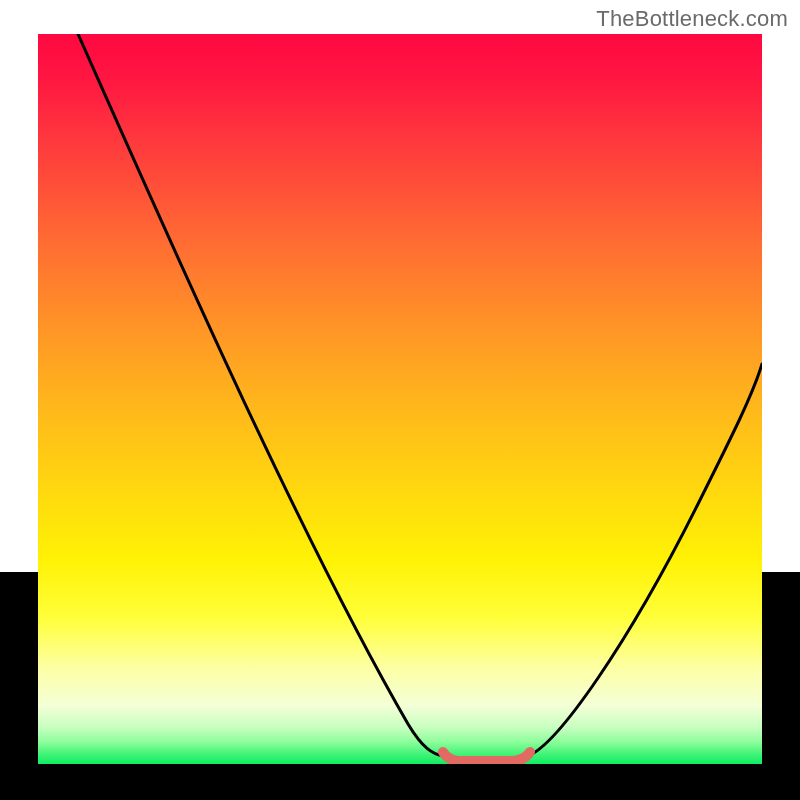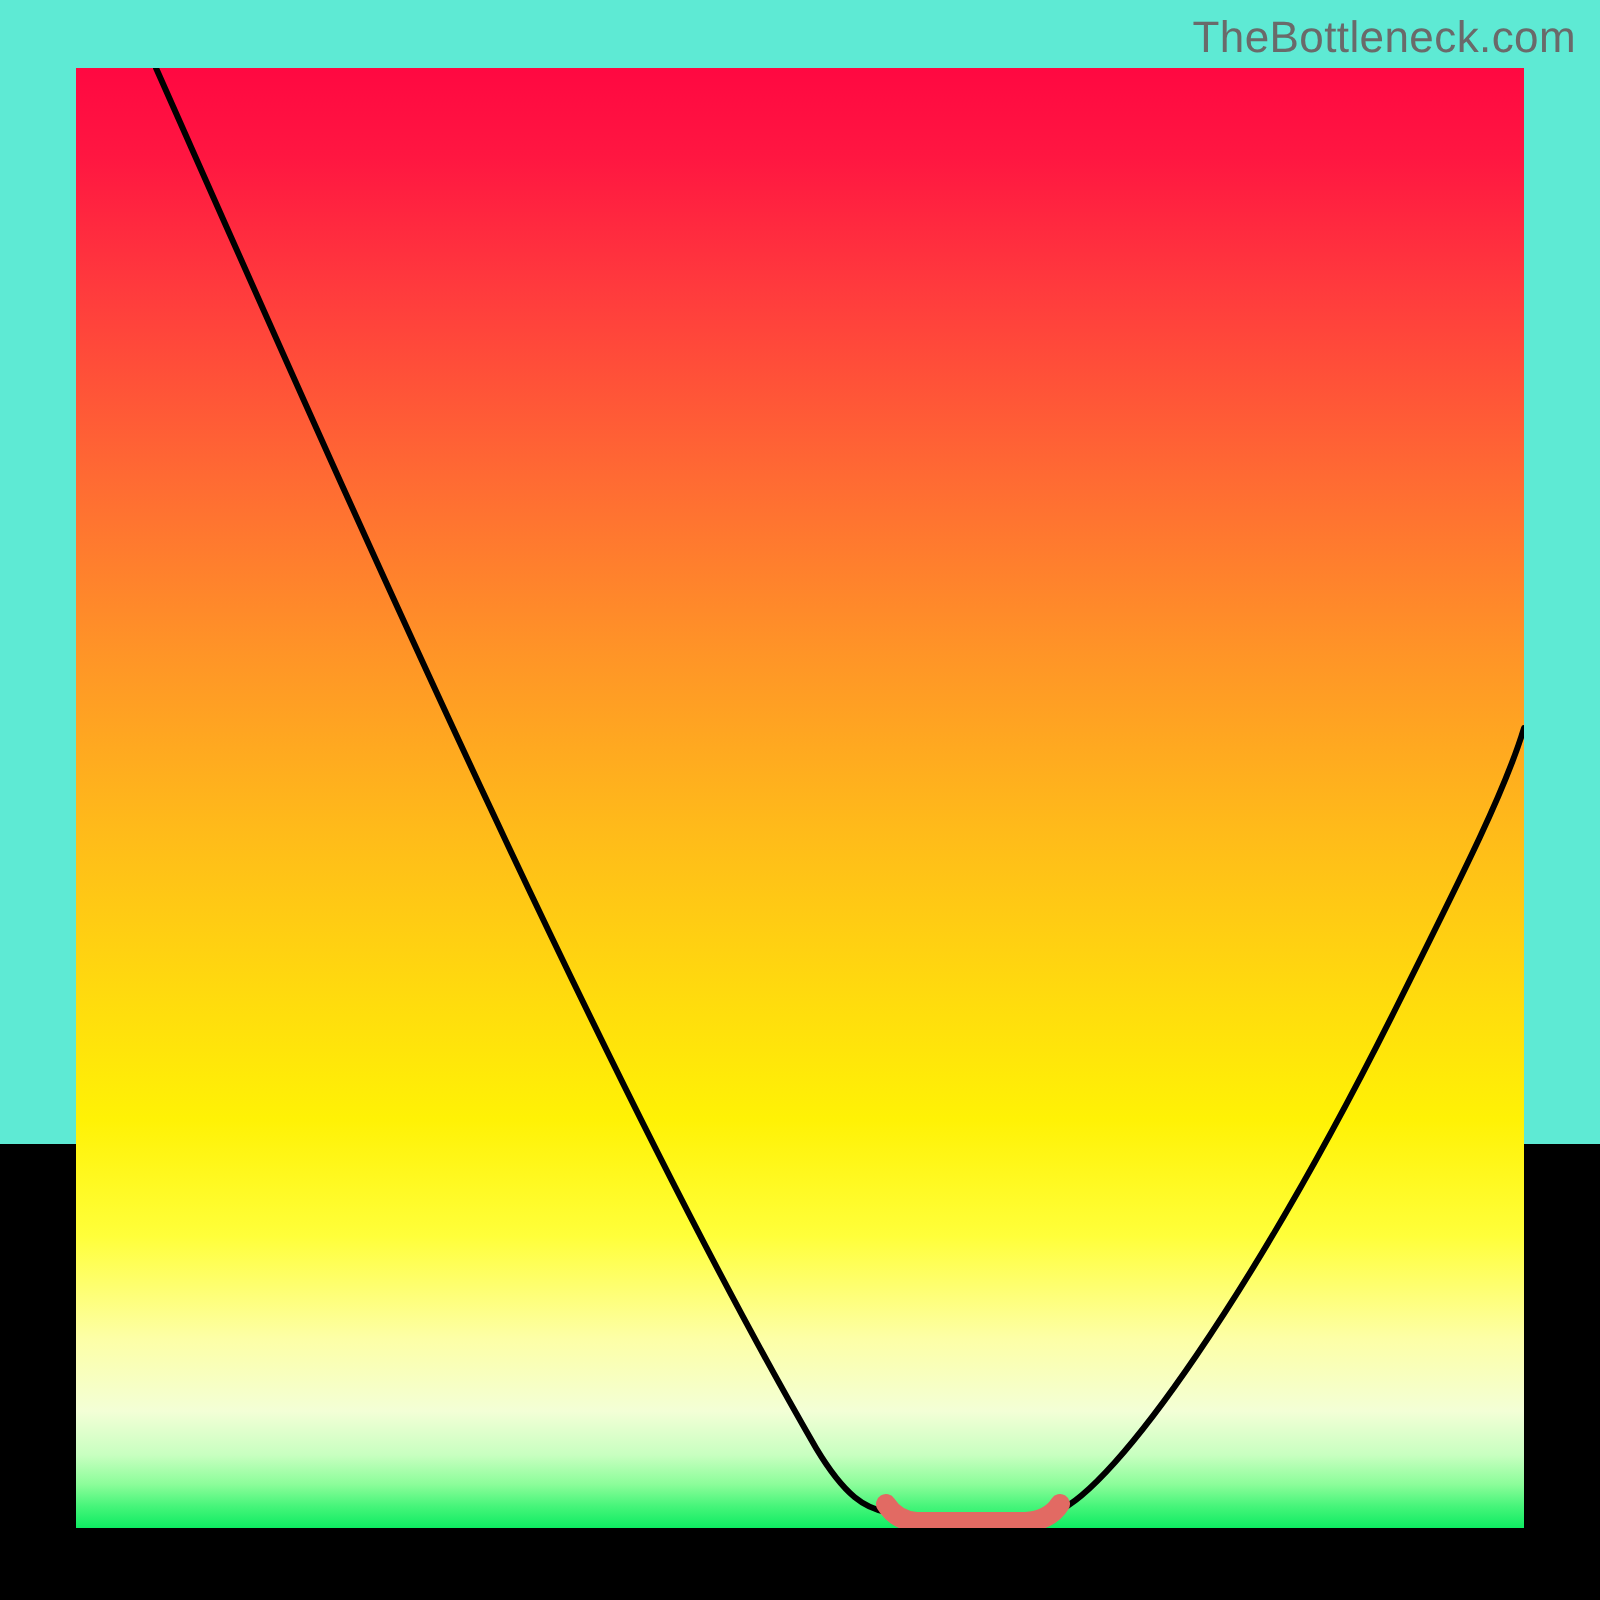--- a/index.html
+++ b/index.html
@@ -10,21 +10,21 @@
     background: #000;
     overflow: hidden;
     font-family: Arial, Helvetica, sans-serif;
   }
   .frame {
     position: absolute;
     left: 0;
     top: 0;
     width: 800px;
     height: 572px;
-    background: #5eead4;
+    background: #ffffff;
   }
   .plot-area {
     position: absolute;
     left: 38px;
     top: 34px;
     width: 724px;
     height: 730px;
     overflow: hidden;
   }
   .gradient {

